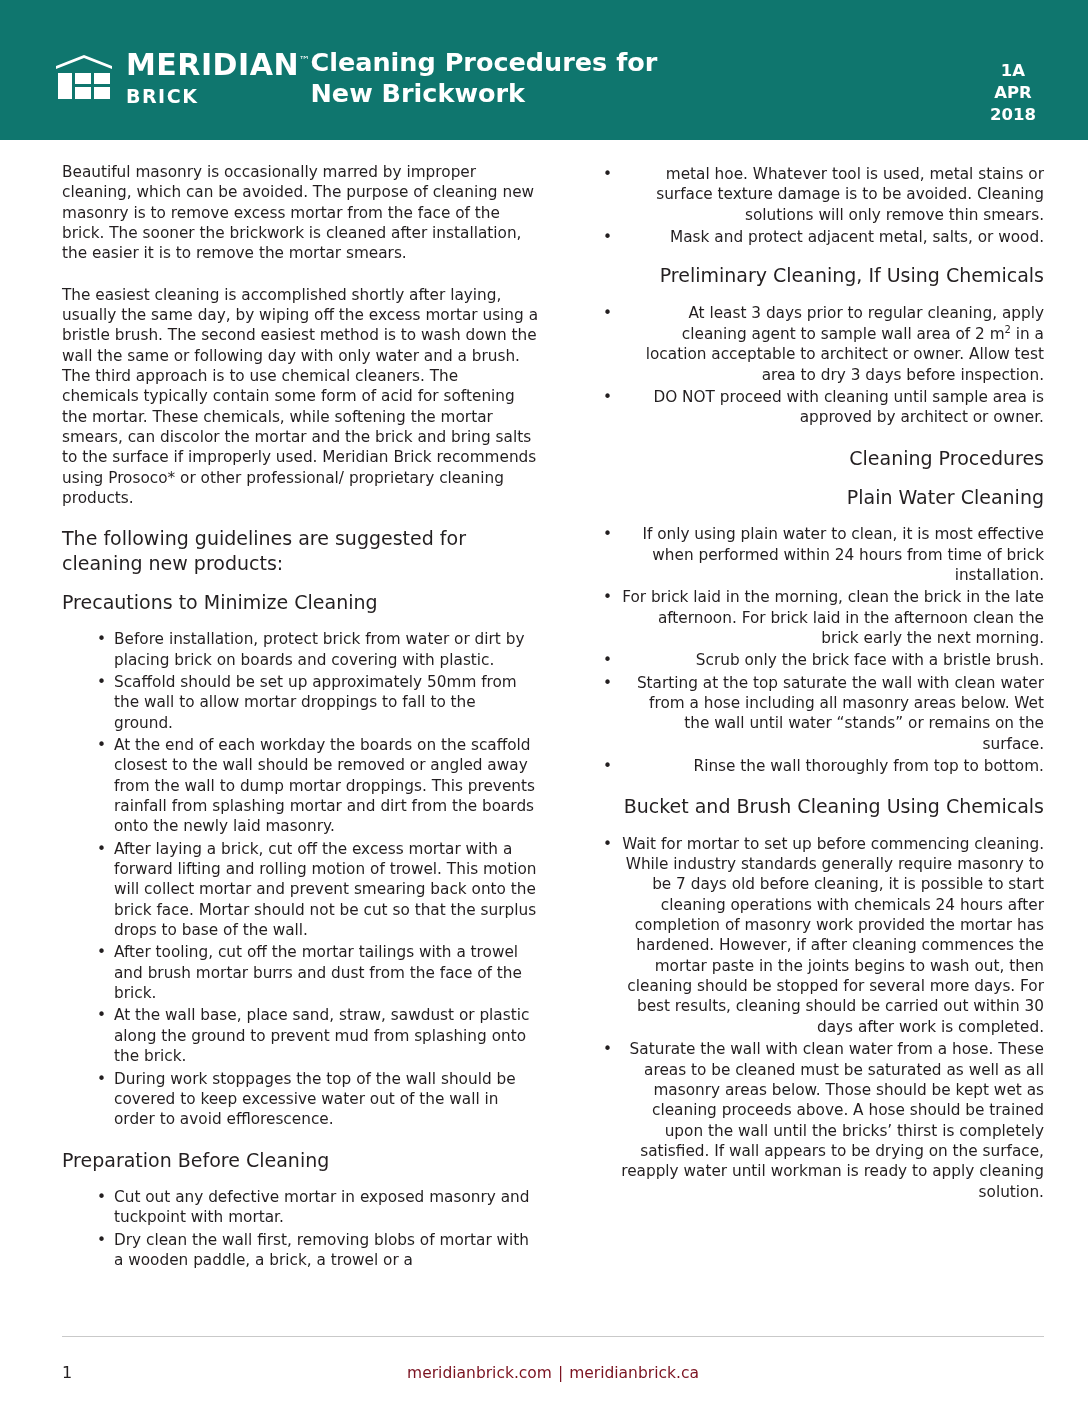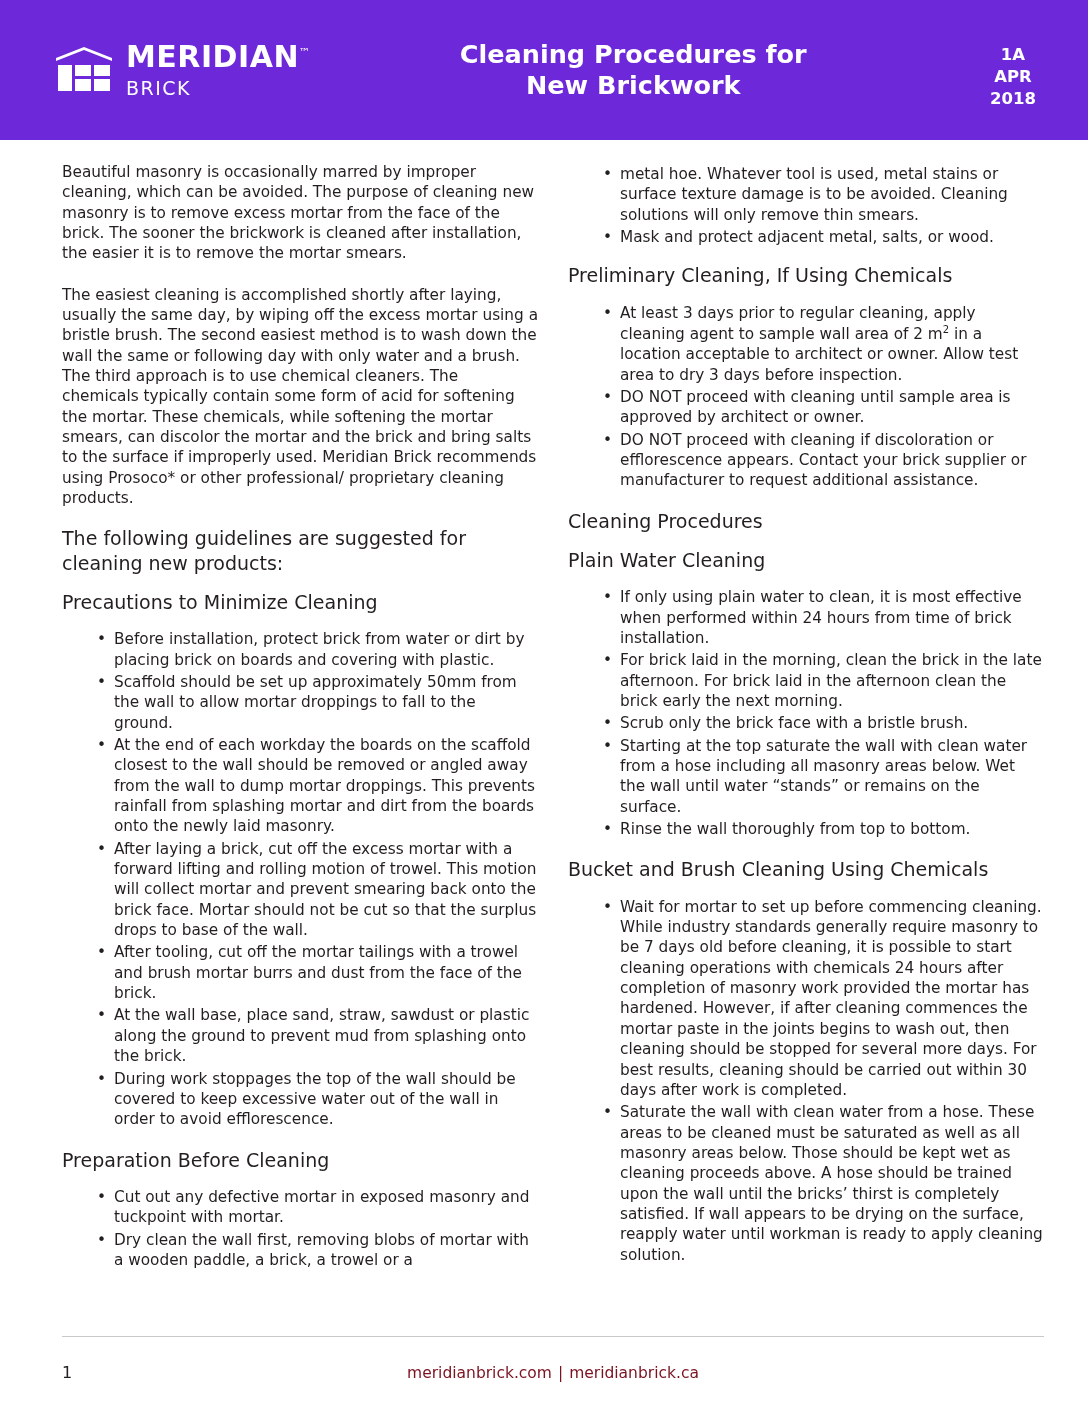--- a/index.html
+++ b/index.html
@@ -13,25 +13,25 @@
   }
   .page {
     position: relative;
     width: 1088px;
     height: 1408px;
     display: flex;
     flex-direction: column;
   }
   
   .header {
-    background: #6d28d9;
+    background: #0f766e;
     height: 140px;
     display: flex;
     align-items: center;
-    padding: 0 44px 0 56px;
+    padding: 16px 44px 0 56px;
     position: relative;
   }
   .logo-block {
     display: flex;
     align-items: center;
     gap: 14px;
   }
   .logo-mark {
     width: 56px;
     height: 46px;
@@ -48,27 +48,27 @@
     position: relative;
     display: inline-block;
   }
   .logo-tm {
     font-size: 11px;
     vertical-align: super;
     font-weight: normal;
   }
   .logo-sub {
     font-size: 19px;
-    font-weight: normal;
+    font-weight: bold;
     letter-spacing: 1.5px;
     margin-top: 7px;
   }
   .header-title {
     flex: 1;
-    text-align: center;
+    text-align: left;
     color: #ffffff;
     font-size: 25.5px;
     font-weight: bold;
     line-height: 1.22;
     padding-right: 26px;
   }
   .header-meta {
     color: #ffffff;
     font-size: 16.5px;
     font-weight: bold;
@@ -83,21 +83,21 @@
     flex: 1;
     display: flex;
     gap: 30px;
     padding: 22px 44px 0 62px;
   }
   .col {
     width: 476px;
     font-size: 15.3px;
     line-height: 1.33;
   }
-  .col.right { padding-top: 2px; }
+  .col.right { padding-top: 2px; text-align: right; }
   p { margin: 0 0 17px 0; }
   p.lead {
     font-weight: normal;
     margin-bottom: 21px;
   }
   h2 {
     font-size: 19px;
     font-weight: normal;
     margin: 0 0 14px 0;
   }
@@ -199,21 +199,20 @@
 
     <div class="col right">
       <ul style="margin-bottom:16px;">
         <li style="list-style:none;">metal hoe. Whatever tool is used, metal stains or surface texture damage is to be avoided. Cleaning solutions will only remove thin smears.</li>
         <li>Mask and protect adjacent metal, salts, or wood.</li>
       </ul>
       <h2>Preliminary Cleaning, If Using Chemicals</h2>
       <ul>
         <li><span>At least 3 days prior to regular cleaning, apply cleaning agent to sample wall area of 2 m<sup>2</sup> in a location acceptable to architect or owner. Allow test area to dry 3 days before inspection.</span></li>
         <li>DO NOT proceed with cleaning until sample area is approved by architect or owner.</li>
-        <li>DO NOT proceed with cleaning if discoloration or efflorescence appears. Contact your brick supplier or manufacturer to request additional assistance.</li>
       </ul>
       <h2>Cleaning Procedures</h2>
       <h2>Plain Water Cleaning</h2>
       <ul>
         <li>If only using plain water to clean, it is most effective when performed within 24 hours from time of brick installation.</li>
         <li>For brick laid in the morning, clean the brick in the late afternoon. For brick laid in the afternoon clean the brick early the next morning.</li>
         <li>Scrub only the brick face with a bristle brush.</li>
         <li>Starting at the top saturate the wall with clean water from a hose including all masonry areas below. Wet the wall until water “stands” or remains on the surface.</li>
         <li>Rinse the wall thoroughly from top to bottom.</li>
       </ul>

